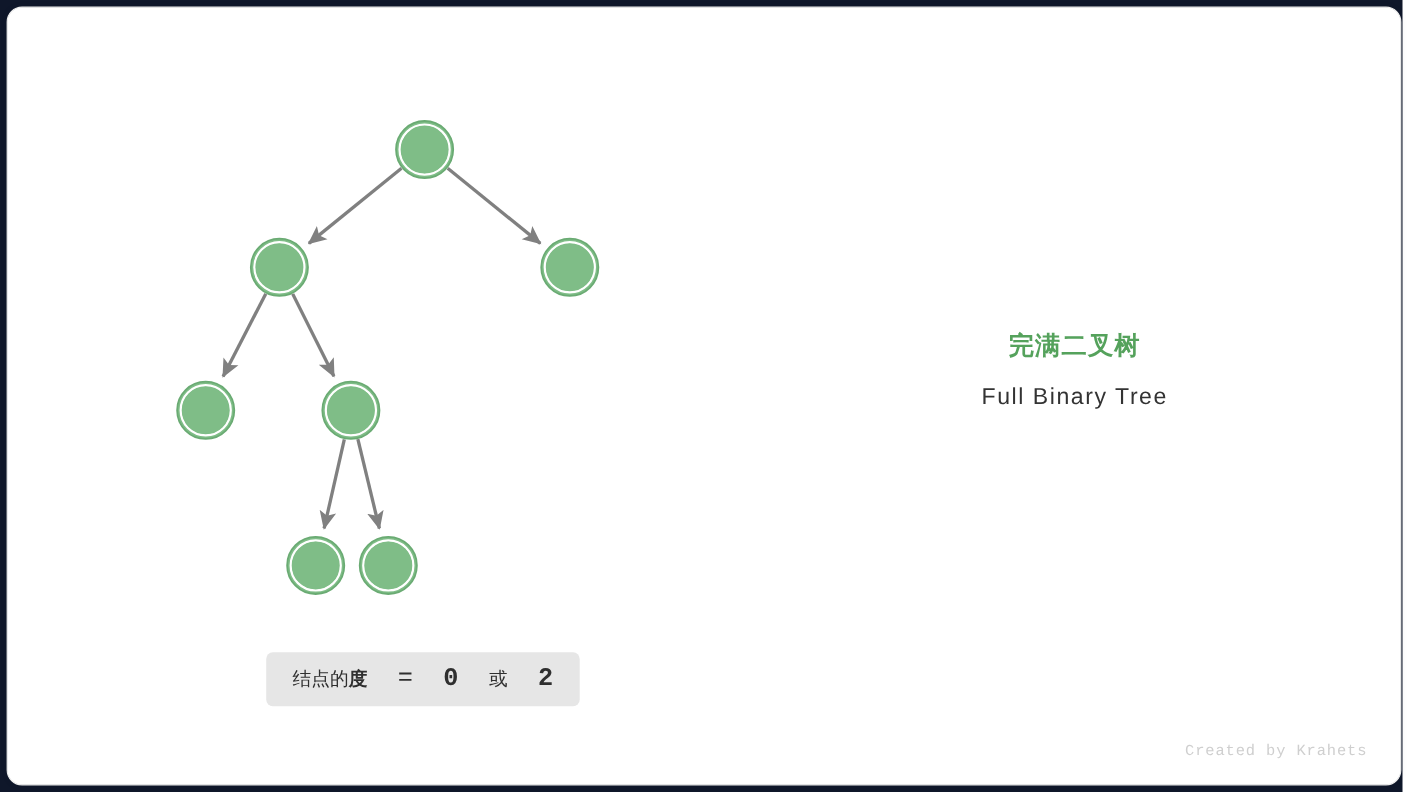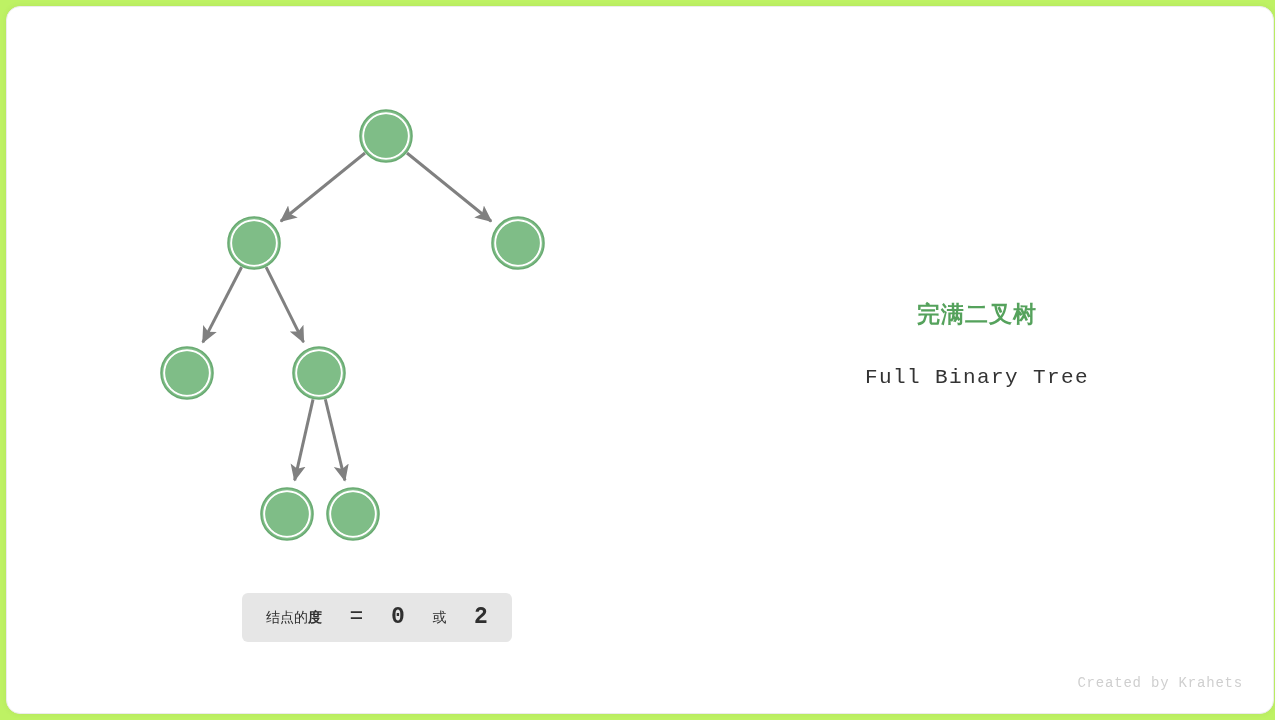--- a/index.html
+++ b/index.html
@@ -10,21 +10,21 @@
     height: 720px;
     overflow: hidden;
   }
   body {
     font-family: "Liberation Sans", sans-serif;
   }
   #stage {
     position: relative;
     width: 1275px;
     height: 720px;
-    background: #bef264;
+    background: #0f172a;
   }
   
   #card {
     position: absolute;
     left: 6px;
     top: 6px;
     width: 1268px;
     height: 708px;
     background: #ffffff;
     border-radius: 14px;
@@ -51,22 +51,22 @@
   #title-cn {
     font-family: "Liberation Sans", sans-serif;
     font-size: 23px;
     font-weight: bold;
     color: #55a25c;
     letter-spacing: 1px;
     line-height: 30px;
     white-space: nowrap;
   }
   #title-en {
-    margin-top: 35px;
-    font-family: Liberation Mono, monospace;
+    margin-top: 18px;
+    font-family: Liberation Sans, sans-serif;
     font-size: 21px;
     font-weight: normal;
     color: #333333;
     letter-spacing: 1.4px;
     line-height: 28px;
     white-space: nowrap;
   }
   
   #degree-label {
     position: absolute;
@@ -83,21 +83,21 @@
   }
   #degree-label .seg {
     font-family: "Liberation Mono", "DejaVu Sans Mono", monospace;
     font-size: 23px;
     color: #2f2f2f;
     white-space: pre;
     line-height: 1;
   }
   #degree-label .seg.cn {
     font-family: Liberation Serif, serif;
-    font-size: 14px;
+    font-size: 17px;
   }
   #degree-label .seg.bold {
     font-weight: bold;
   }
   
   #watermark {
     position: absolute;
     right: 30px;
     bottom: 22px;
     font-family: "Liberation Mono", "DejaVu Sans Mono", monospace;

